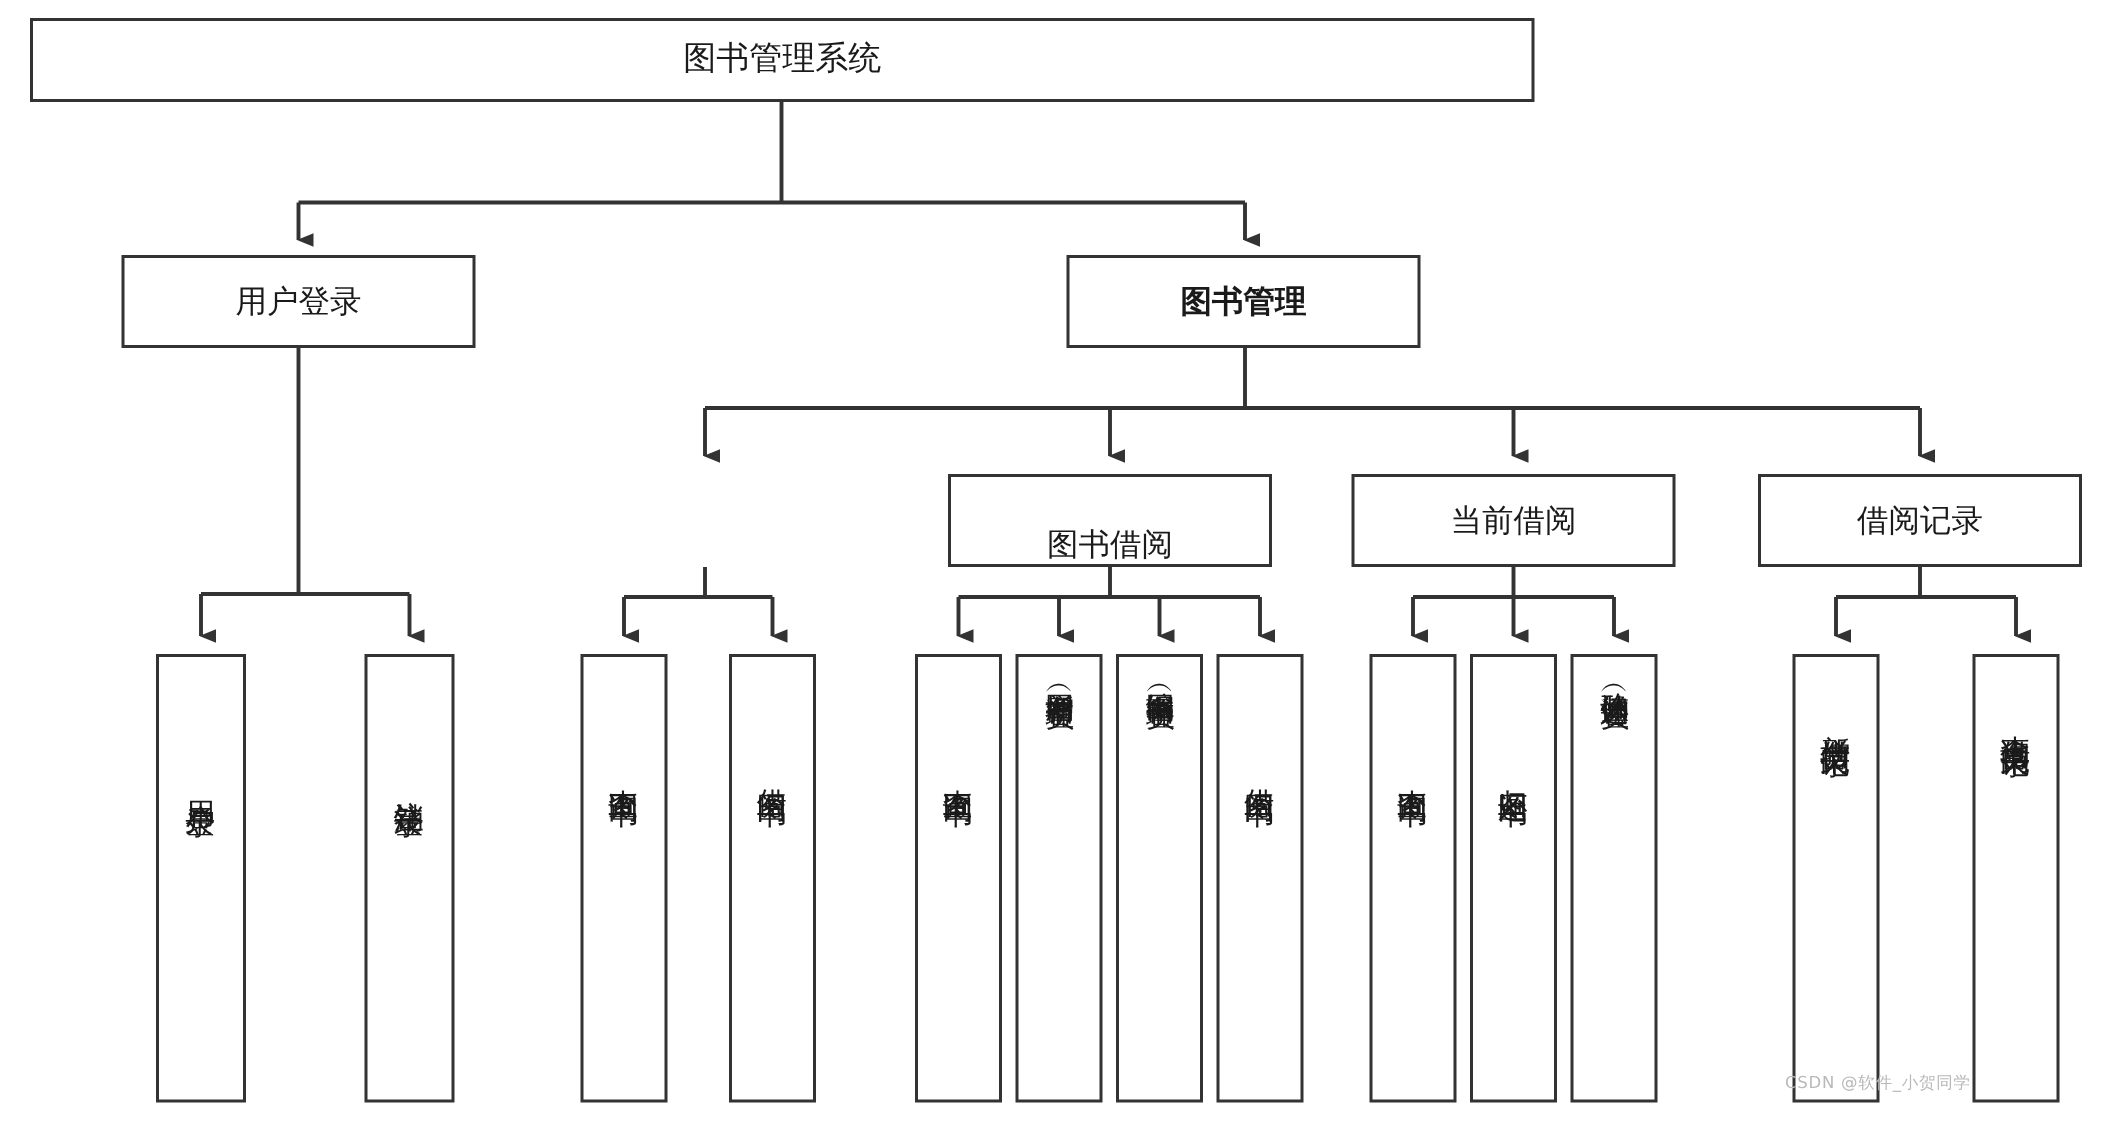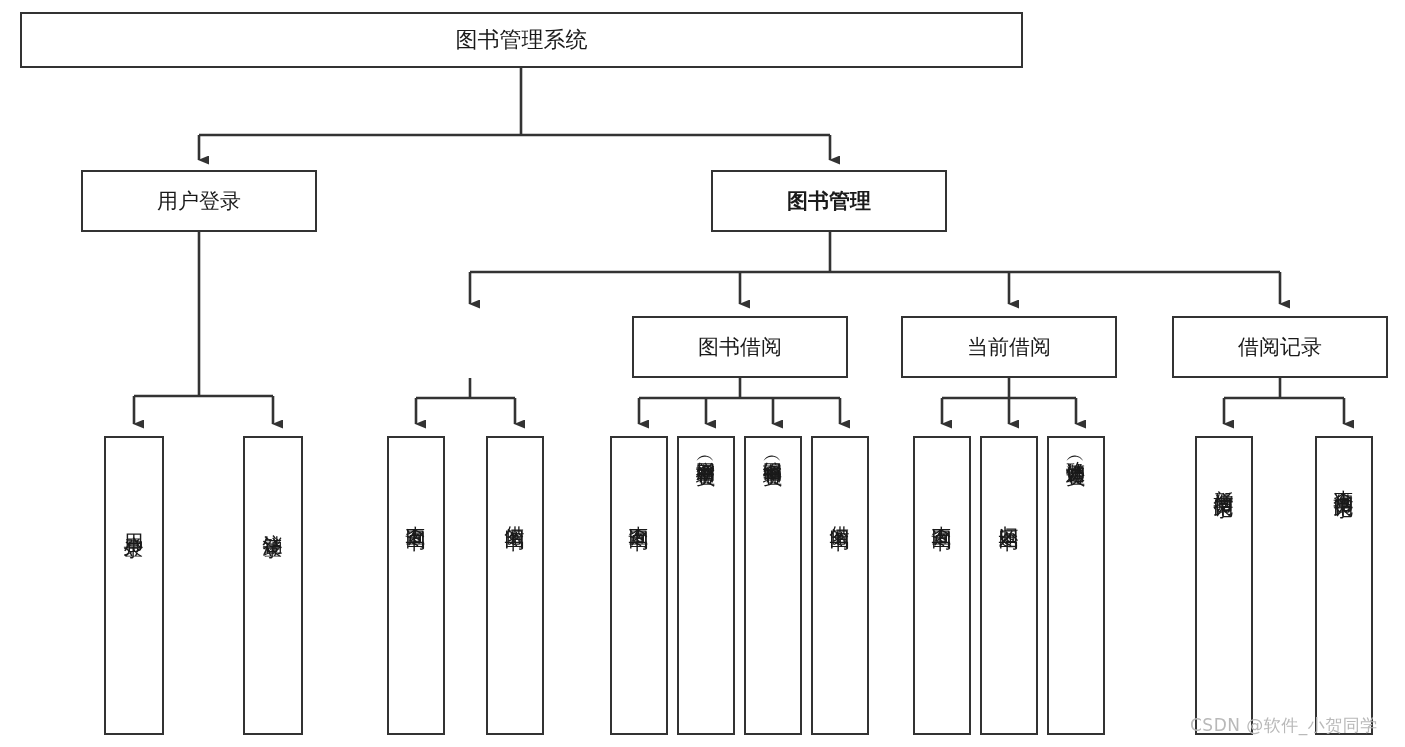--- a/index.html
+++ b/index.html
@@ -64,21 +64,21 @@
     line-height: 1;
   }
   .node.vertical.tall-text .node-label {
     font-size: 19px;
     letter-spacing: 1px;
   }
   .watermark {
     position: absolute;
     left: 1190px;
     top: 714px;
-    font-size: 17px;
+    font-size: 11px;
     color: #b9b9b9;
     white-space: nowrap;
     letter-spacing: 0.5px;
   }
 </style>
 </head>
 <body>
 
 <div id="diagram-root">
 
@@ -136,21 +136,21 @@
     <span class="node-label">图书管理系统</span>
   </div>
 
   <div class="node horizontal" style="left:81px; top:170px; width:236px; height:62px;">
     <span class="node-label">用户登录</span>
   </div>
   <div class="node horizontal" style="left:711px; top:170px; width:236px; height:62px;font-weight:bold;">
     <span class="node-label">图书管理</span>
   </div>
 
-  <div class="node horizontal" style="left:632px; top:316px; width:216px; height:62px;">
+  <div class="node horizontal" style="left:632px; top:316px; width:216px; height:62px;align-items:flex-end;">
     <span class="node-label">图书借阅</span>
   </div>
   <div class="node horizontal" style="left:901px; top:316px; width:216px; height:62px;">
     <span class="node-label">当前借阅</span>
   </div>
   <div class="node horizontal" style="left:1172px; top:316px; width:216px; height:62px;">
     <span class="node-label">借阅记录</span>
   </div>
 
   <div class="node vertical" style="left:104px; top:436px; width:60px; height:299px; padding-top:80px;">

